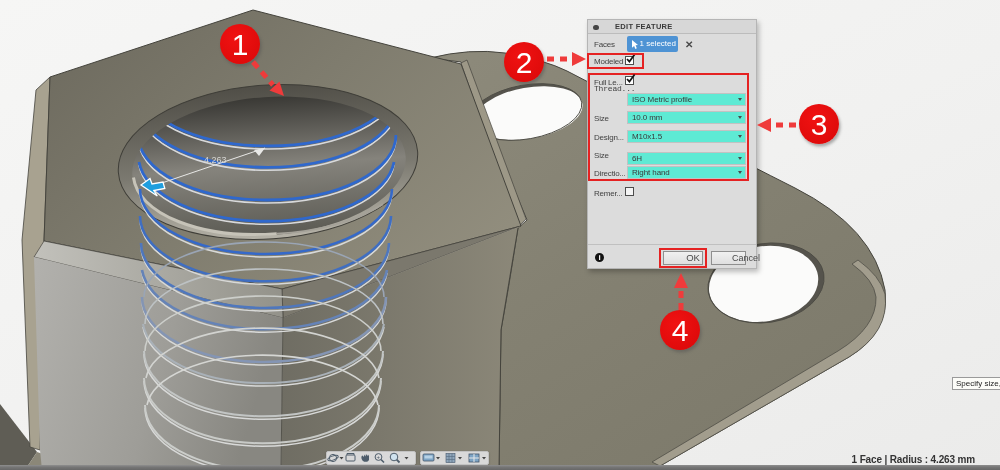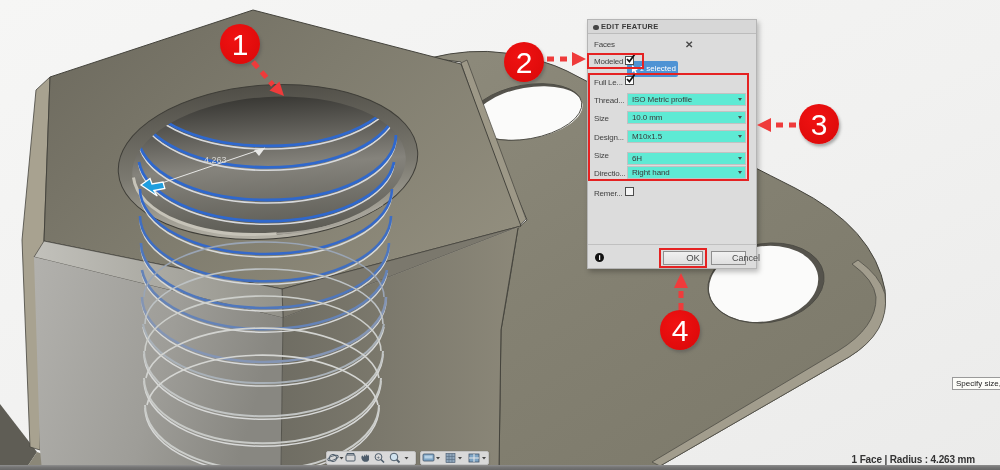--- a/index.html
+++ b/index.html
@@ -6,21 +6,21 @@
   #stage{position:relative;width:1000px;height:470px;overflow:hidden;
     font-family:"Liberation Sans",sans-serif;background:#f2f2f1;}
   #scene{position:absolute;left:0;top:0;}
   .abs{position:absolute;}
   
   #dlg{position:absolute;left:587px;top:19px;width:170px;height:250px;
     background:#dcdcdc;border:1px solid #b5b5b5;box-sizing:border-box;
     box-shadow:2px 3px 5px rgba(0,0,0,0.25);font-size:9px;color:#3f3f3f;}
   #dlg .title{height:13px;background:#d7d7d7;border-bottom:1px solid #bcbcbc;
     font-size:7.5px;font-weight:bold;color:#3a3a3a;letter-spacing:0.3px;
-    padding-left:13px;line-height:14px;position:relative;}
+    padding-left:27px;line-height:14px;position:relative;}
   #dlg .title .dot{position:absolute;left:5px;top:4.5px;width:5.5px;height:5.5px;
     border-radius:50%;background:#454545;}
   .lbl{position:absolute;left:6px;font-size:8px;letter-spacing:-0.2px;color:#424242;}
   .fld{position:absolute;left:39px;width:119px;height:13px;background:#5eead4;
     border:1px solid #c2c2c2;box-sizing:border-box;font-size:8px;letter-spacing:-0.1px;color:#3a3a3a;
     line-height:12px;padding-left:4px;}
   .fld .car{position:absolute;right:3px;top:4px;width:0;height:0;
     border-left:2.8px solid transparent;border-right:2.8px solid transparent;
     border-top:3.5px solid #4a4a4a;}
   .cb{position:absolute;left:37px;width:9px;height:9px;background:#f4f4f4;
@@ -183,40 +183,40 @@
   <line x1="150" y1="187" x2="265" y2="148" stroke="#e8e8e6" stroke-width="1"></line>
   <path d="M265,148 L254,150 L259,156 Z" fill="#e8e8e6"></path>
   <text x="204" y="163" font-size="9" fill="#d5d5d3" font-family="Liberation Sans,sans-serif">4.263</text>
 
   <path d="M141,185 l9,-6.5 l2,5.5 l11,-2 l1.8,6.5 l-11,2 l3.5,5.5 z" fill="#1f9ede" stroke="#fff" stroke-width="1.3"></path>
   </svg>
 
   <div id="dlg">
     <div class="title"><span class="dot"></span>EDIT FEATURE</div>
     <div class="lbl" style="top:20px;">Faces</div>
-    <div class="abs" style="left:39px;top:16px;width:51px;height:16px;background:#4e93d4;border-radius:2px;color:#fff;font-size:8px;line-height:16px;white-space:nowrap;padding-left:12.5px;box-sizing:border-box;margin-top:25px;">
+    <div class="abs" style="left:39px;top:16px;width:51px;height:16px;background:#4e93d4;border-radius:2px;color:#fff;font-size:8px;line-height:16px;white-space:nowrap;padding-left:12.5px;box-sizing:border-box;">
       <svg width="9" height="12" style="position:absolute;left:3px;top:2.5px;">
           <path d="M2,1 L2,8.8 L4.1,7 L5.4,9.9 L6.8,9.2 L5.6,6.3 L8,6.1 Z" fill="#fff"></path>
         </svg>1 selected</div>
     <div class="abs" style="left:97px;top:18.5px;font-size:10px;font-weight:bold;color:#4a4a4a;">✕</div>
     <div class="lbl" style="top:37px;">Modeled</div>
     <div class="cb" style="top:36px;background:#fff;">
         <svg width="13" height="12" style="position:absolute;left:-1px;top:-4px;overflow:visible;">
           <path d="M2,6 L4.4,8.6 L9.6,1.4" stroke="#151515" stroke-width="1.7" fill="none"></path>
         </svg>
       </div>
     <div class="red" style="left:-1px;top:33px;width:57px;height:16px;"></div>
     <div class="red" style="left:0px;top:53px;width:161px;height:108px;"></div>
     <div class="lbl" style="top:58px;">Full Le...</div>
     <div class="cb" style="top:56px;background:#fff;">
         <svg width="13" height="12" style="position:absolute;left:-1px;top:-4px;overflow:visible;">
           <path d="M2,6 L4.4,8.6 L9.6,1.4" stroke="#151515" stroke-width="1.7" fill="none"></path>
         </svg>
       </div>
-    <div class="lbl" style="top:76px;">Thread...</div>
+    <div class="lbl" style="top:64px;font-family:Liberation Mono, monospace;">Thread...</div>
     <div class="fld" style="top:73px;">ISO Metric profile<span class="car"></span></div>
     <div class="lbl" style="top:94px;">Size</div>
     <div class="fld" style="top:91px;">10.0 mm<span class="car"></span></div>
     <div class="lbl" style="top:112.5px;">Design...</div>
     <div class="fld" style="top:109.5px;">M10x1.5<span class="car"></span></div>
     <div class="lbl" style="top:131px;">Size</div>
     <div class="fld" style="top:132px;">6H<span class="car"></span></div>
     <div class="lbl" style="top:149px;">Directio...</div>
     <div class="fld" style="top:146.3px;">Right hand<span class="car"></span></div>
     <div class="lbl" style="top:168.5px;">Remer...</div>

